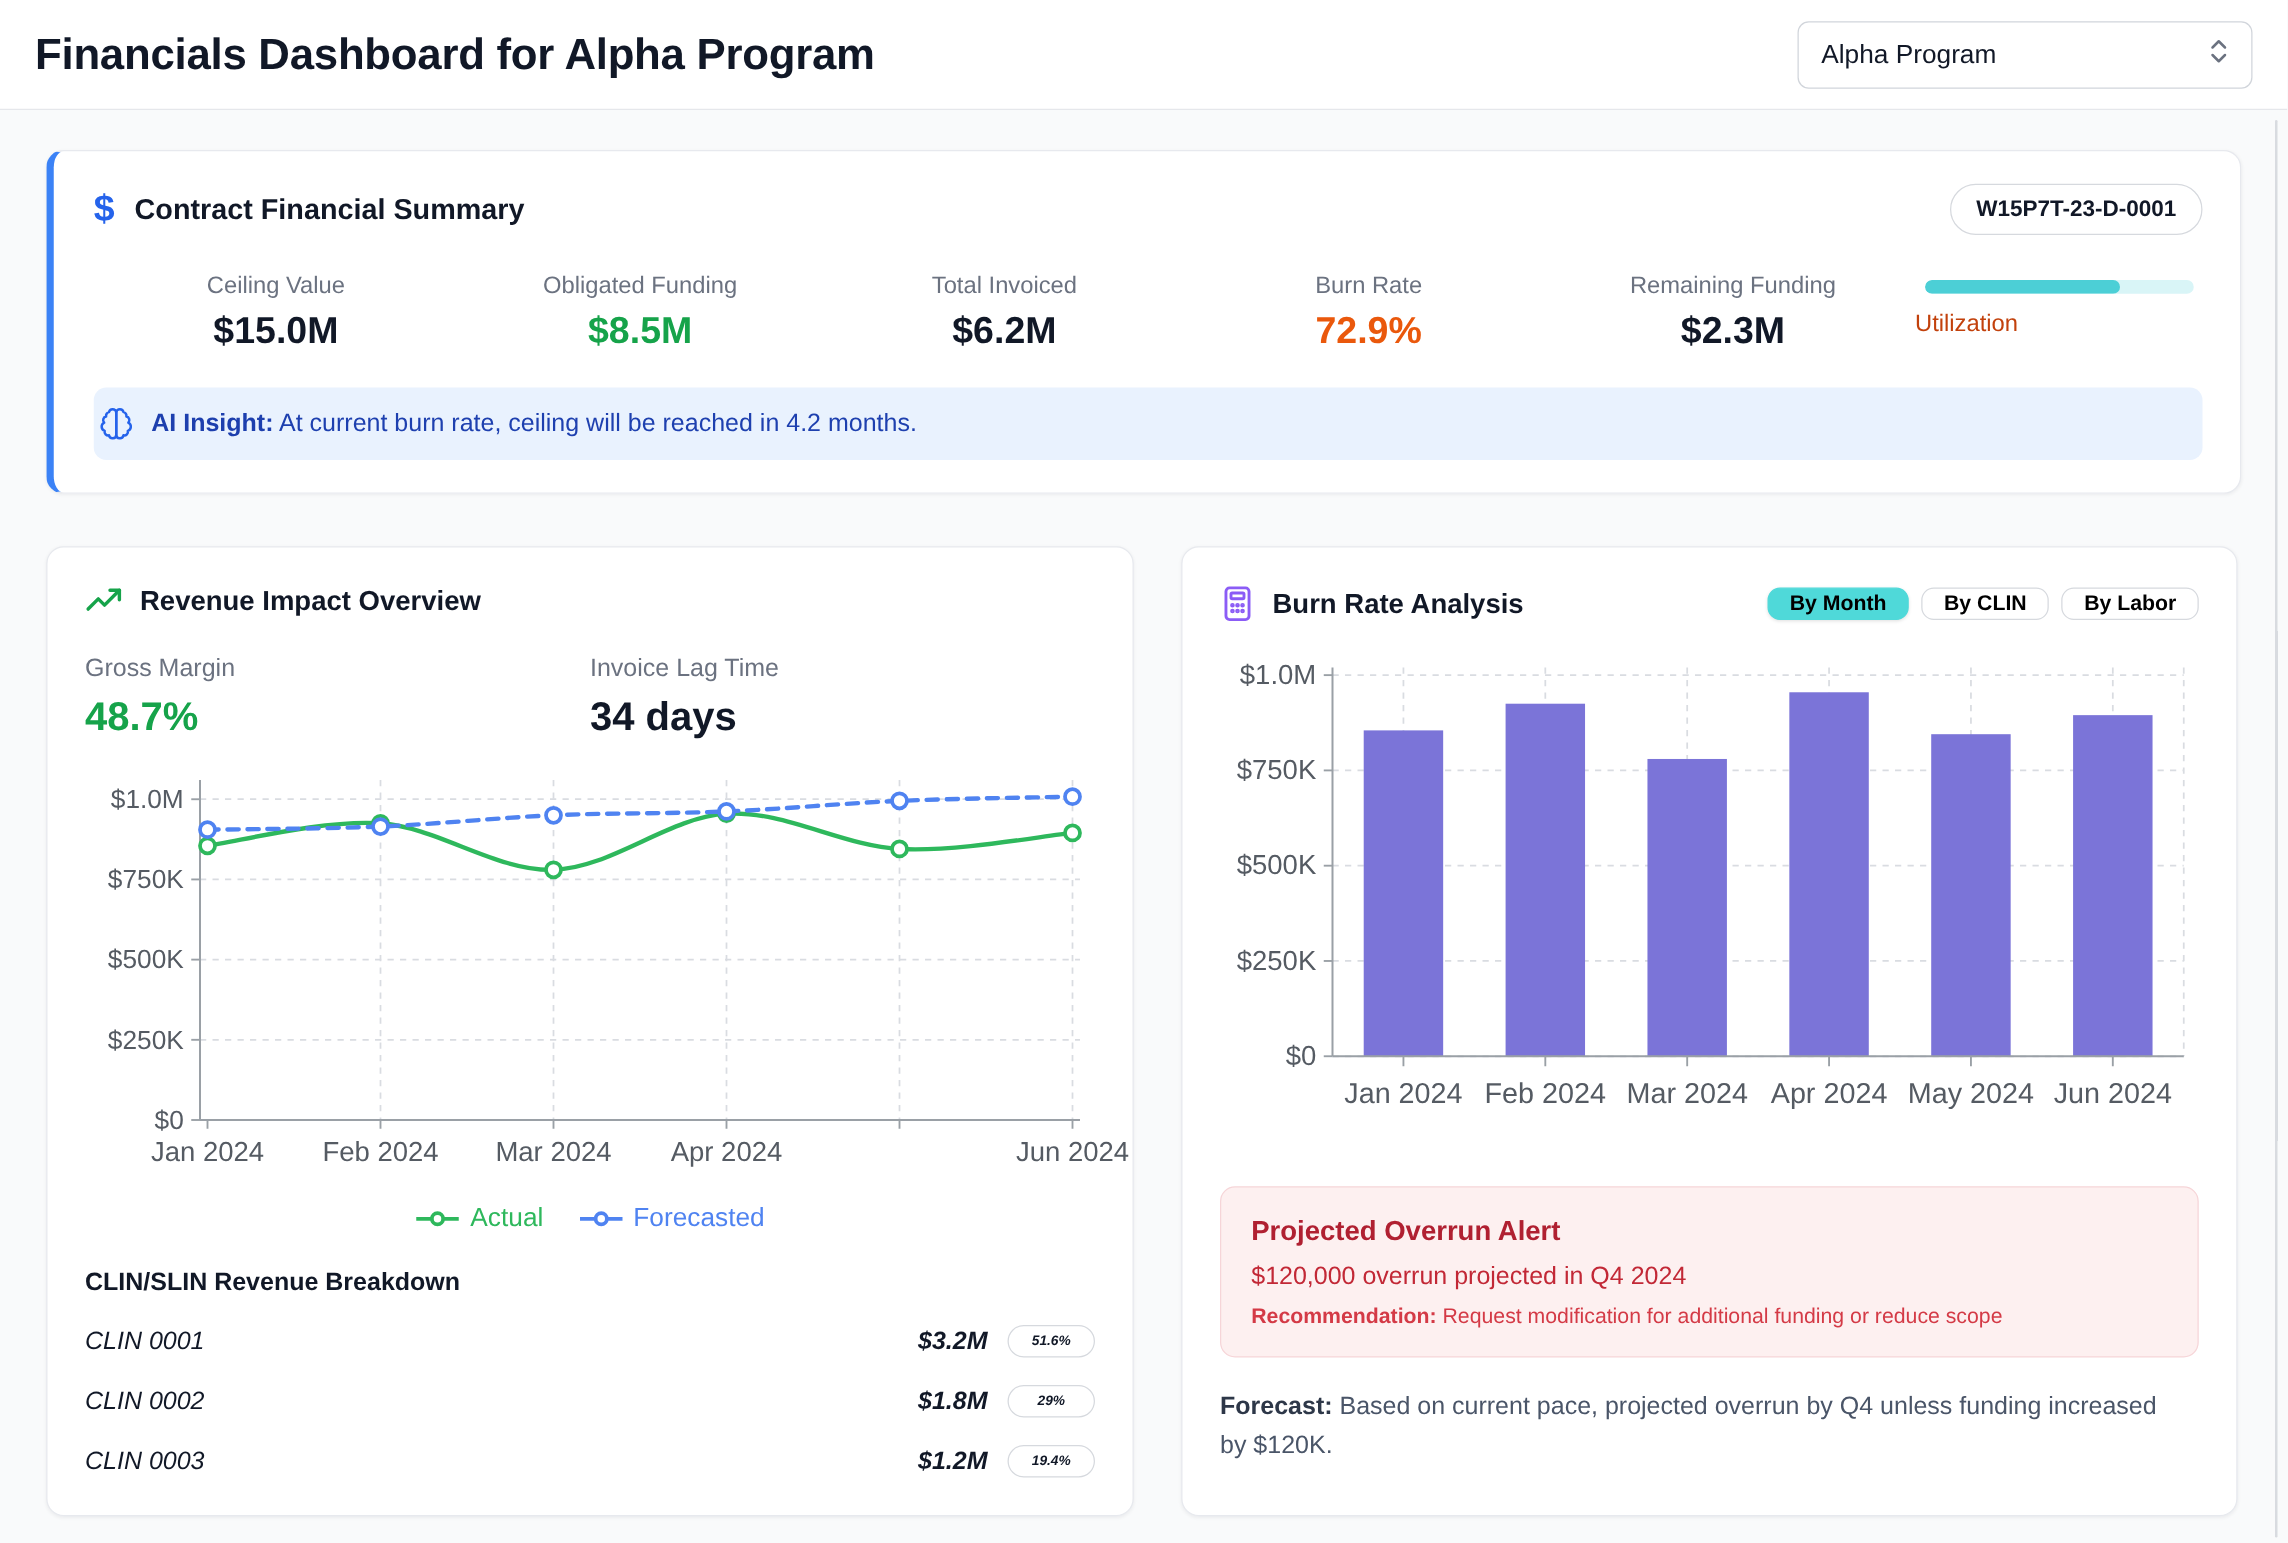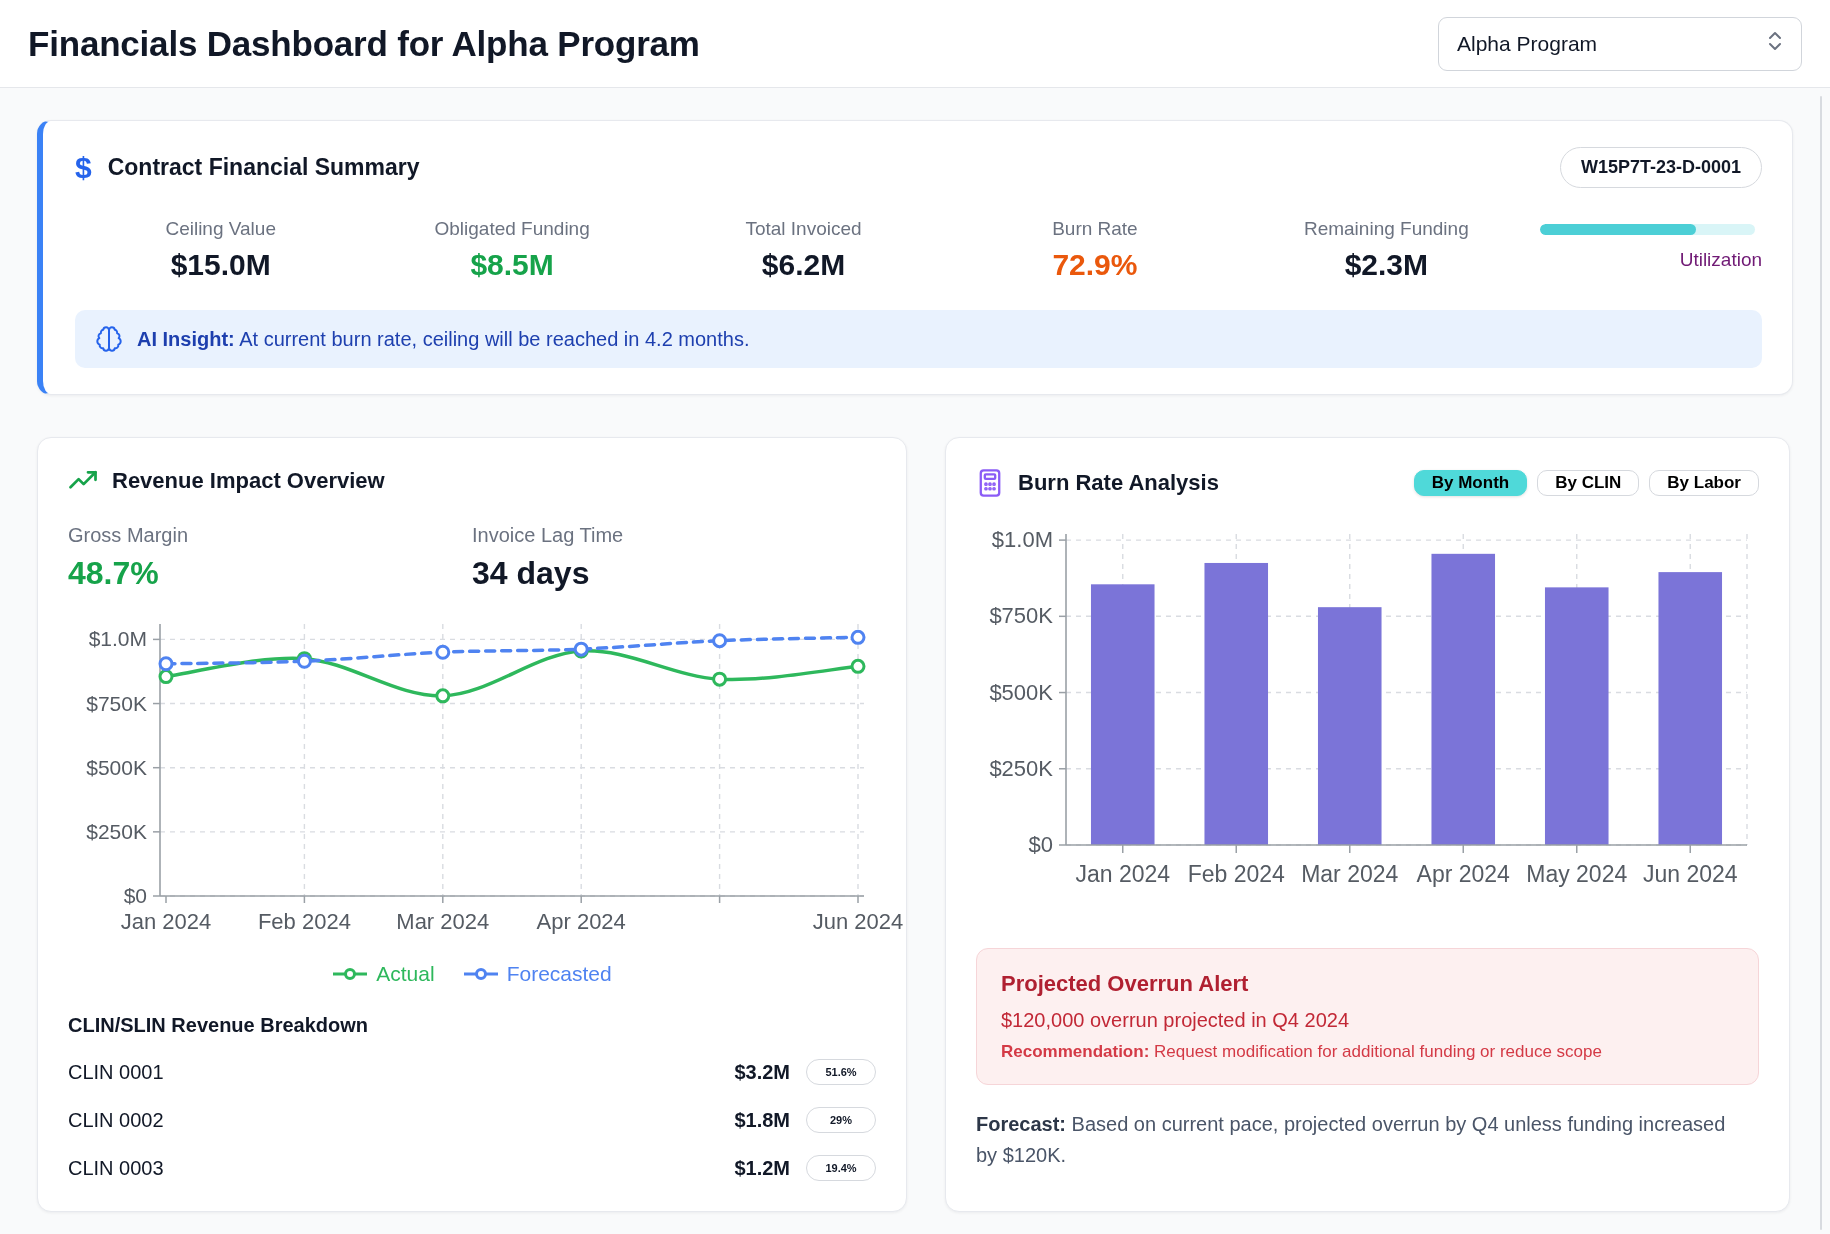--- a/index.html
+++ b/index.html
@@ -25,42 +25,42 @@
     font-size:18px; font-weight:600; color:#111827; }
 
   .metrics-row { display:flex; margin-top:30px; align-items:flex-start; }
   .metric { flex:1 1 0; text-align:center; }
   .metric .m-label { font-size:19px; color:#6b7280; }
   .metric .m-value { font-size:30px; font-weight:800; margin-top:8px; }
   .v-green { color:#16a34a; } .v-orange { color:#ea580c; }
   .util-col { width:230px; flex:0 0 230px; padding-top:6px; }
   .progress-track { width:215px; height:11px; border-radius:6px; background:#d9f5f7; overflow:hidden; margin:0 auto; }
   .progress-fill { height:100%; border-radius:6px; background:#4ccfd6; }
-  .util-label { text-align:right; font-size:19px; color:#701a75; margin-top:14px; }
-
-  .ai-banner { margin-top:28px; background:#e9f2fe; border-radius:10px; padding:15px 20px;
+  .util-label { text-align:left; font-size:19px; color:#c2410c; margin-top:14px; }
+
+  .ai-banner { margin-top:28px; background:#e9f2fe; border-radius:10px; padding:15px 4px;
     display:flex; align-items:center; gap:14px; font-size:20px; color:#1e40af; }
   .ai-banner b { color:#1d3fae; font-weight:700; }
 
   
   .grid { display:grid; grid-template-columns:870px 845px; gap:38px; padding:42px 37px 0 37px; }
   .panel { padding:30px; }
   .panel-head { display:flex; align-items:center; gap:14px; }
   .panel-head .p-title { font-size:22px; font-weight:700; }
   .rev-metrics { display:flex; margin-top:30px; }
   .rev-metric { width:410px; }
   .rev-metric .m-label { font-size:20px; color:#6b7280; }
   .rev-metric .m-value { font-size:32px; font-weight:800; margin-top:8px; }
 
   .legend { display:flex; justify-content:center; gap:28px; margin-top:8px; font-size:21px; }
   .legend .leg { display:flex; align-items:center; gap:8px; }
   .leg-actual { color:#2eb85c; } .leg-forecast { color:#4f83f1; }
 
   .breakdown-title { font-size:20px; font-weight:700; margin-top:28px; }
-  .bd-row { display:flex; align-items:center; margin-top:22px; }
+  .bd-row { display:flex; align-items:center; margin-top:22px;font-style:italic; }
   .bd-label { font-size:20px; }
   .bd-value { margin-left:auto; font-size:20px; font-weight:700; }
   .bd-badge { margin-left:16px; border:1px solid #d6d9de; border-radius:9999px;
     padding:6px 15px; font-size:11px; font-weight:700; min-width:70px; text-align:center; }
 
   .burn-head { display:flex; align-items:center; }
   .tabs { margin-left:auto; display:flex; gap:10px; }
   .tab { border:1px solid #d6d9de; background:#fff; border-radius:10px; padding:2px 17px;
     font-size:17px; font-weight:700; cursor:pointer; font-family:inherit; }
   .tab.active { background:#4fd9d9; border-color:#4fd9d9; box-shadow:0 1px 3px rgba(0,0,0,.12); }

